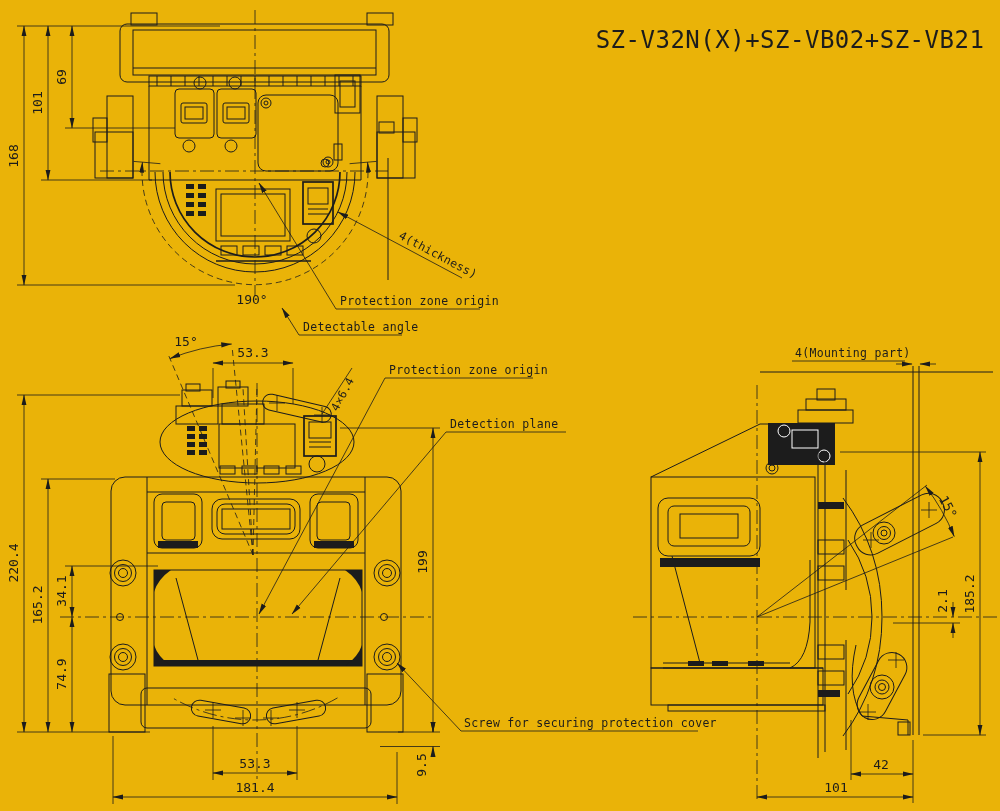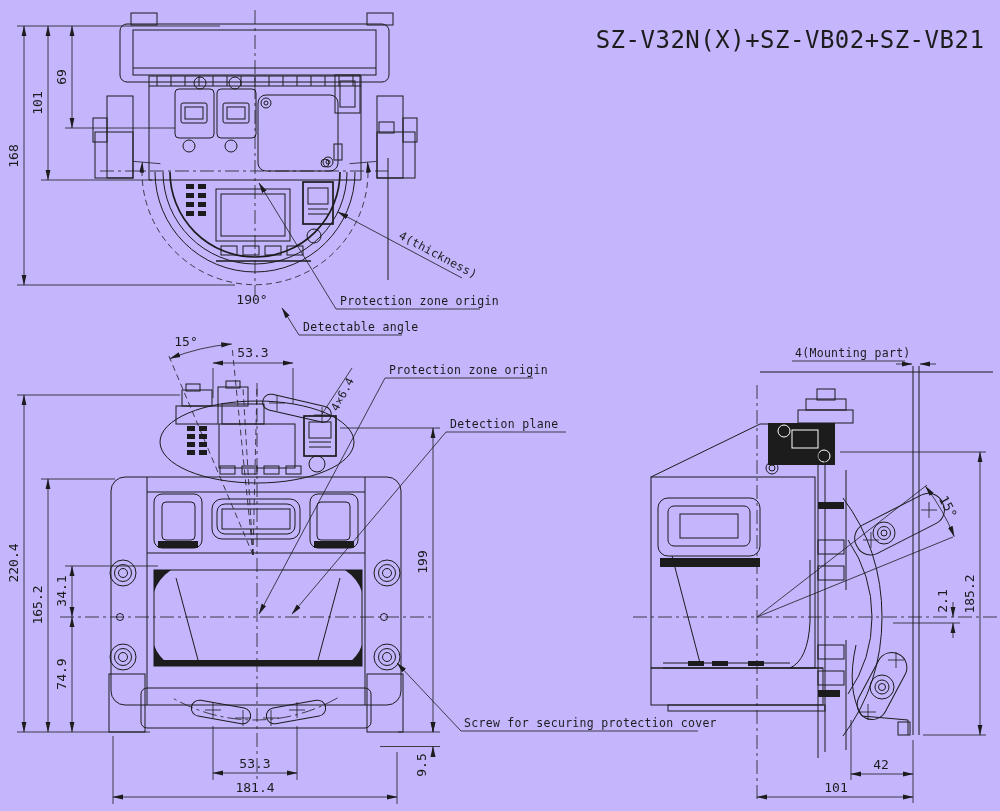--- a/index.html
+++ b/index.html
@@ -1,16 +1,16 @@
 <!DOCTYPE html>
 <html><head>
 <meta charset="utf-8">
 <style>
   html,body{margin:0;padding:0;background:#fff;}
-  .page{width:1000px;height:811px;background:#c4b5fd;position:relative;overflow:hidden;}
+  .page{width:1000px;height:811px;background:#eab308;position:relative;overflow:hidden;}
   svg{display:block;}
   .s{stroke:#1c1c1c;fill:none;stroke-width:1;}
   .s2{stroke:#1c1c1c;fill:none;stroke-width:1.7;}
   .f{fill:#1c1c1c;stroke:none;}
   .dim{stroke:#1c1c1c;fill:none;stroke-width:0.8;}
   .dash{stroke-dasharray:6 4;}
   .cl{stroke:#1c1c1c;fill:none;stroke-width:0.8;stroke-dasharray:14 4 3 4;}
   text{font:13px "DejaVu Sans Mono",monospace;fill:#1c1c1c;}
   .lbl{font-size:11.5px;letter-spacing:0.3px;}
   .ttl{font-size:24px;letter-spacing:0.5px;}

